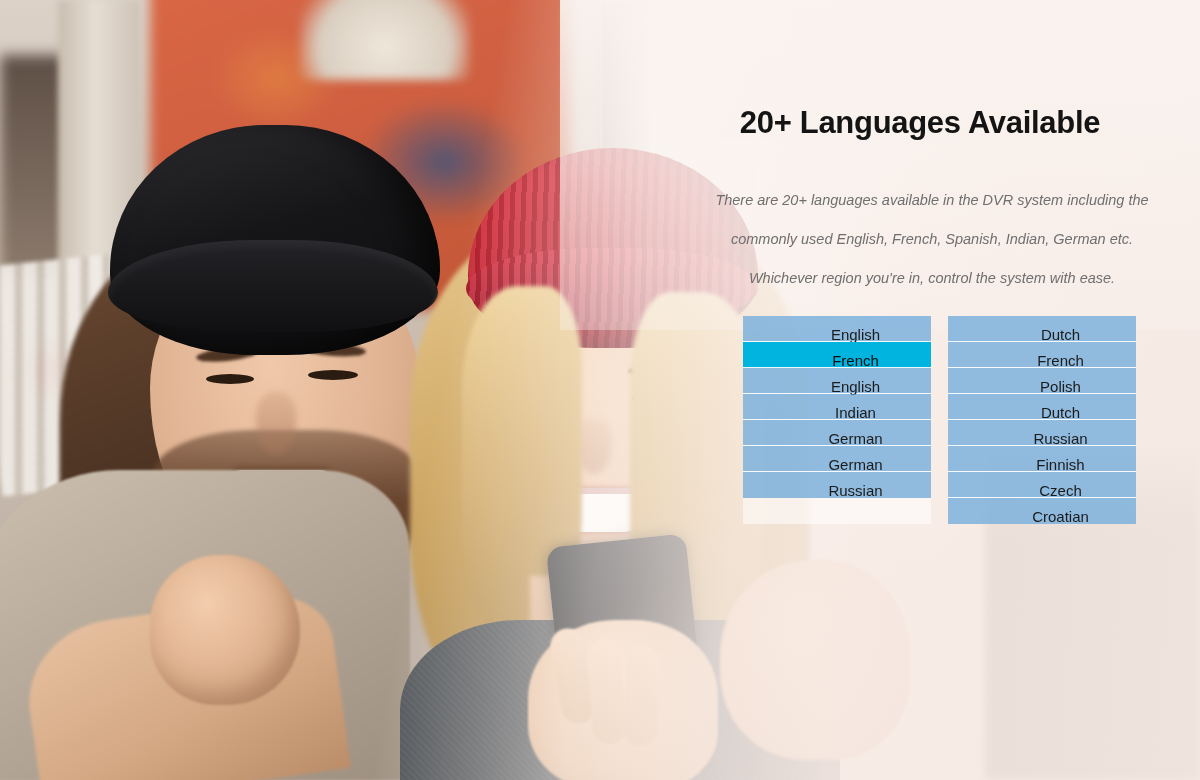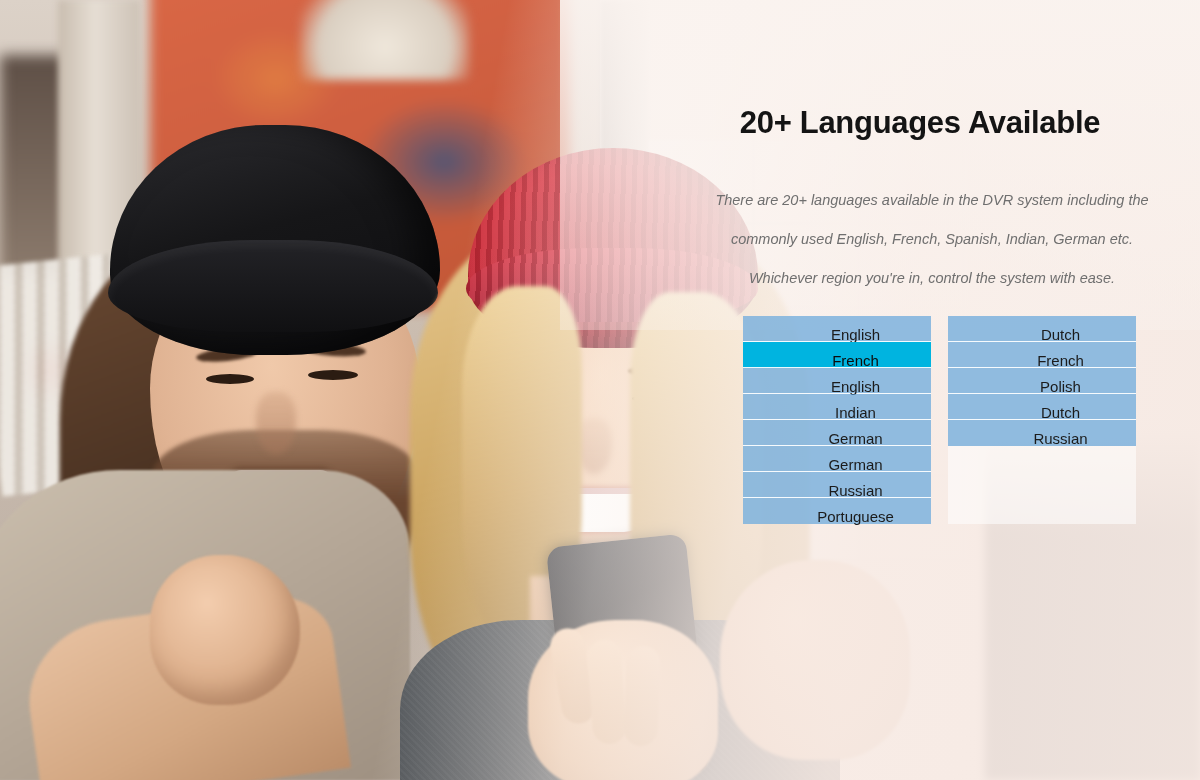--- a/index.html
+++ b/index.html
@@ -435,26 +435,28 @@
     <div class="lang-wrap">
 
       <div class="lang-col" id="lang-col-left">
         <div class="lang-item">English</div>
         <div class="lang-item selected">French</div>
         <div class="lang-item">English</div>
         <div class="lang-item">Indian</div>
         <div class="lang-item">German</div>
         <div class="lang-item">German</div>
         <div class="lang-item">Russian</div>
-        <div class="lang-item">Portuguese</div>
       </div>
 
       <div class="lang-col" id="lang-col-right">
         <div class="lang-item">Dutch</div>
         <div class="lang-item">French</div>
         <div class="lang-item">Polish</div>
         <div class="lang-item">Dutch</div>
         <div class="lang-item">Russian</div>
+        <div class="lang-item">Finnish</div>
+        <div class="lang-item">Czech</div>
+        <div class="lang-item">Croatian</div>
       </div>
 
     </div>
   </div>
 </div>
 
 </body></html>

